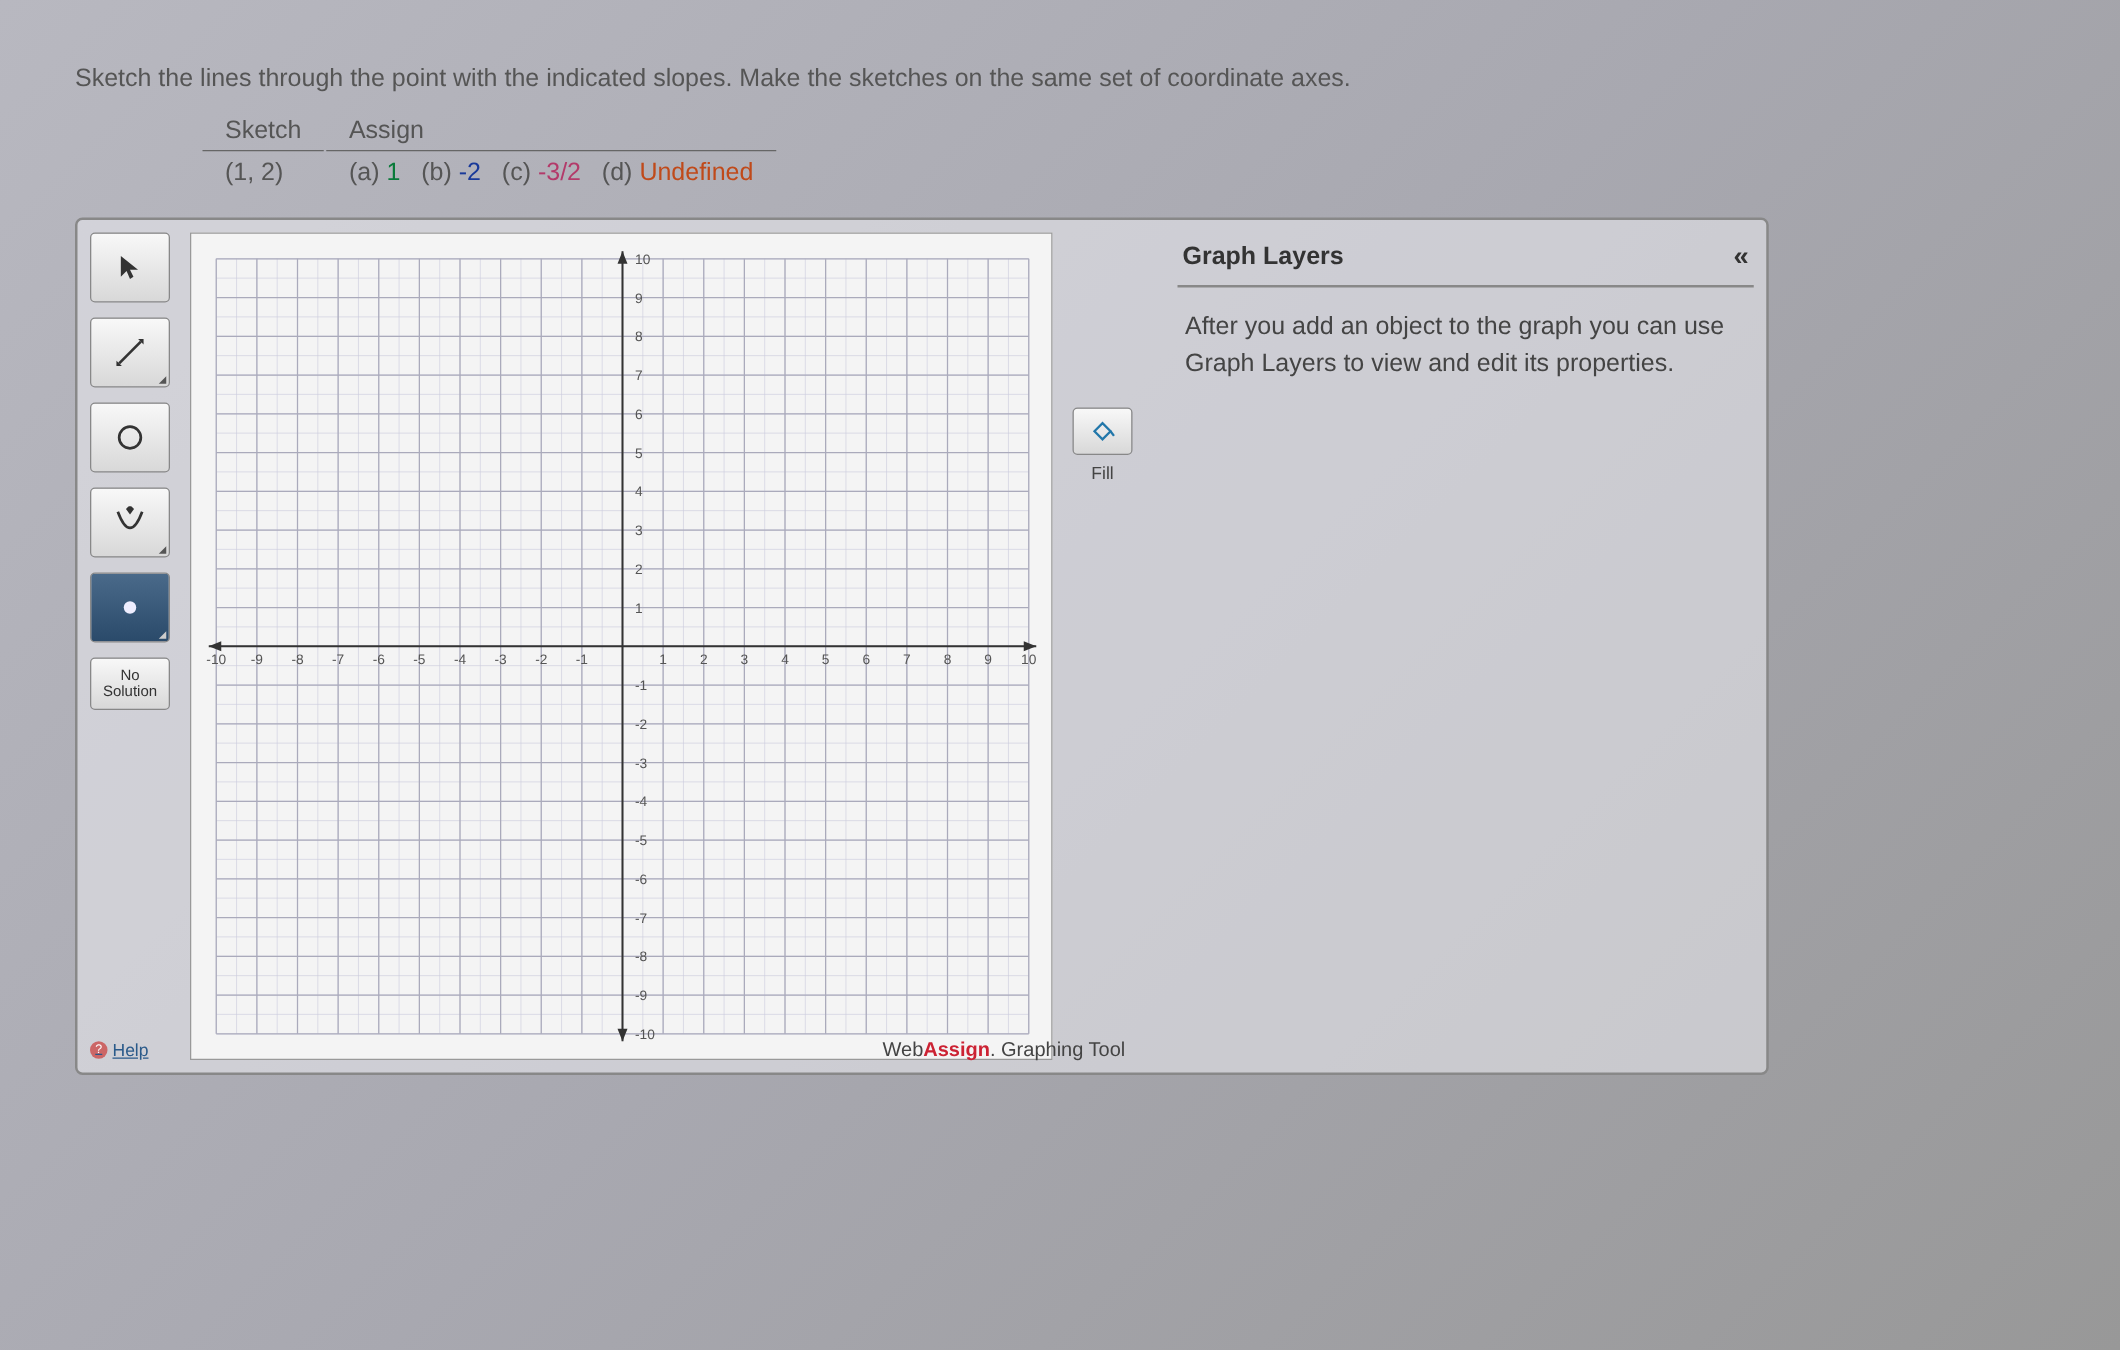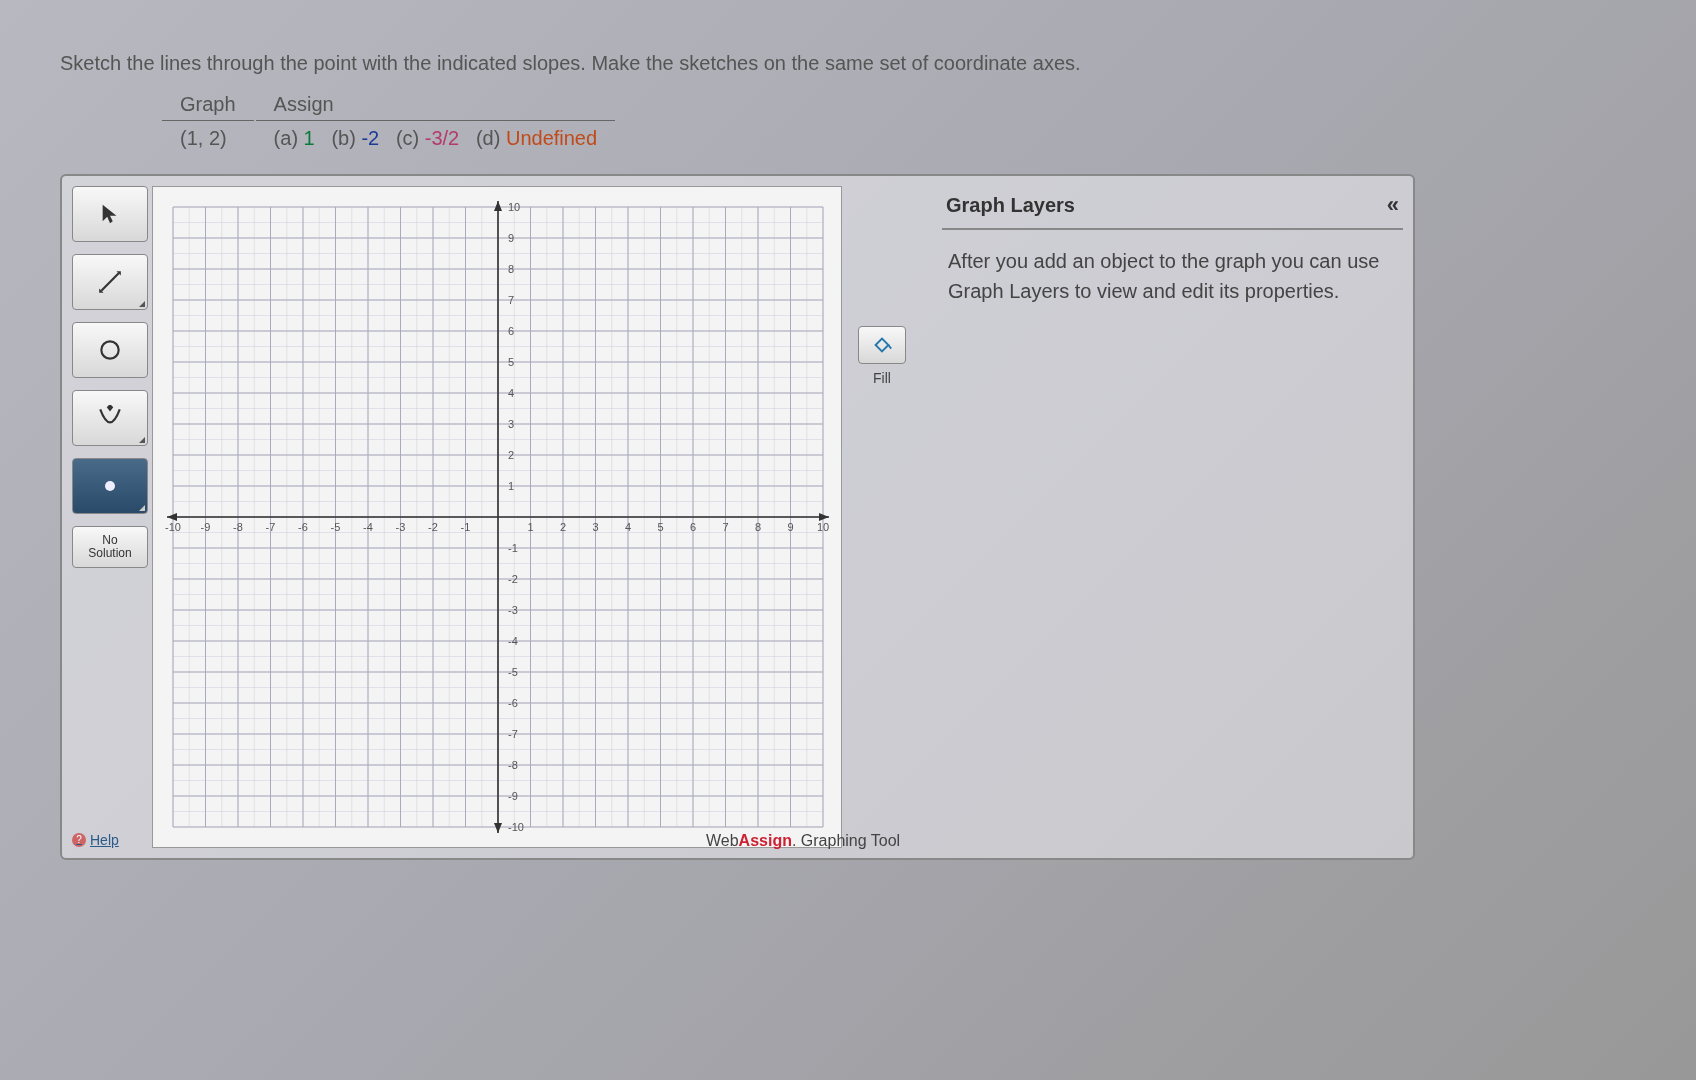--- a/index.html
+++ b/index.html
@@ -41,21 +41,21 @@
     display: flex;
     gap: 10px;
   }
   .toolbar {
     width: 70px;
     display: flex;
     flex-direction: column;
     gap: 12px;
   }
   .tool-btn {
-    width: 76px; height: 56px;
+    width: 64px; height: 56px;
     background: linear-gradient(#f8f8f8,#d8d8d8);
     border: 1px solid #888;
     border-radius: 4px;
     display: flex; align-items: center; justify-content: center;
     font-size: 22px;
     cursor: pointer;
     position: relative;
   }
   .tool-btn.ns {
     height: 42px; font-size: 12px; text-align:center; line-height:1.1;
@@ -126,21 +126,21 @@
   .footer-brand .wa { color:#c23; font-weight:bold;}
 </style>
 </head>
 <body>
 
 <div class="question-text">Sketch the lines through the point with the indicated slopes. Make the sketches on the same set of coordinate axes.</div>
 
 <table class="data-table">
   <tbody>
       <tr>
-    <td>Graph</td>
+    <td>Sketch</td>
     <td>Assign</td>
   </tr>
   <tr>
     <td>(1, 2)</td>
     <td>
       <span>(a)</span>
       <span class="slope-a">1</span>
       &nbsp;
       <span>(b)</span>
       <span class="slope-b">-2</span>

